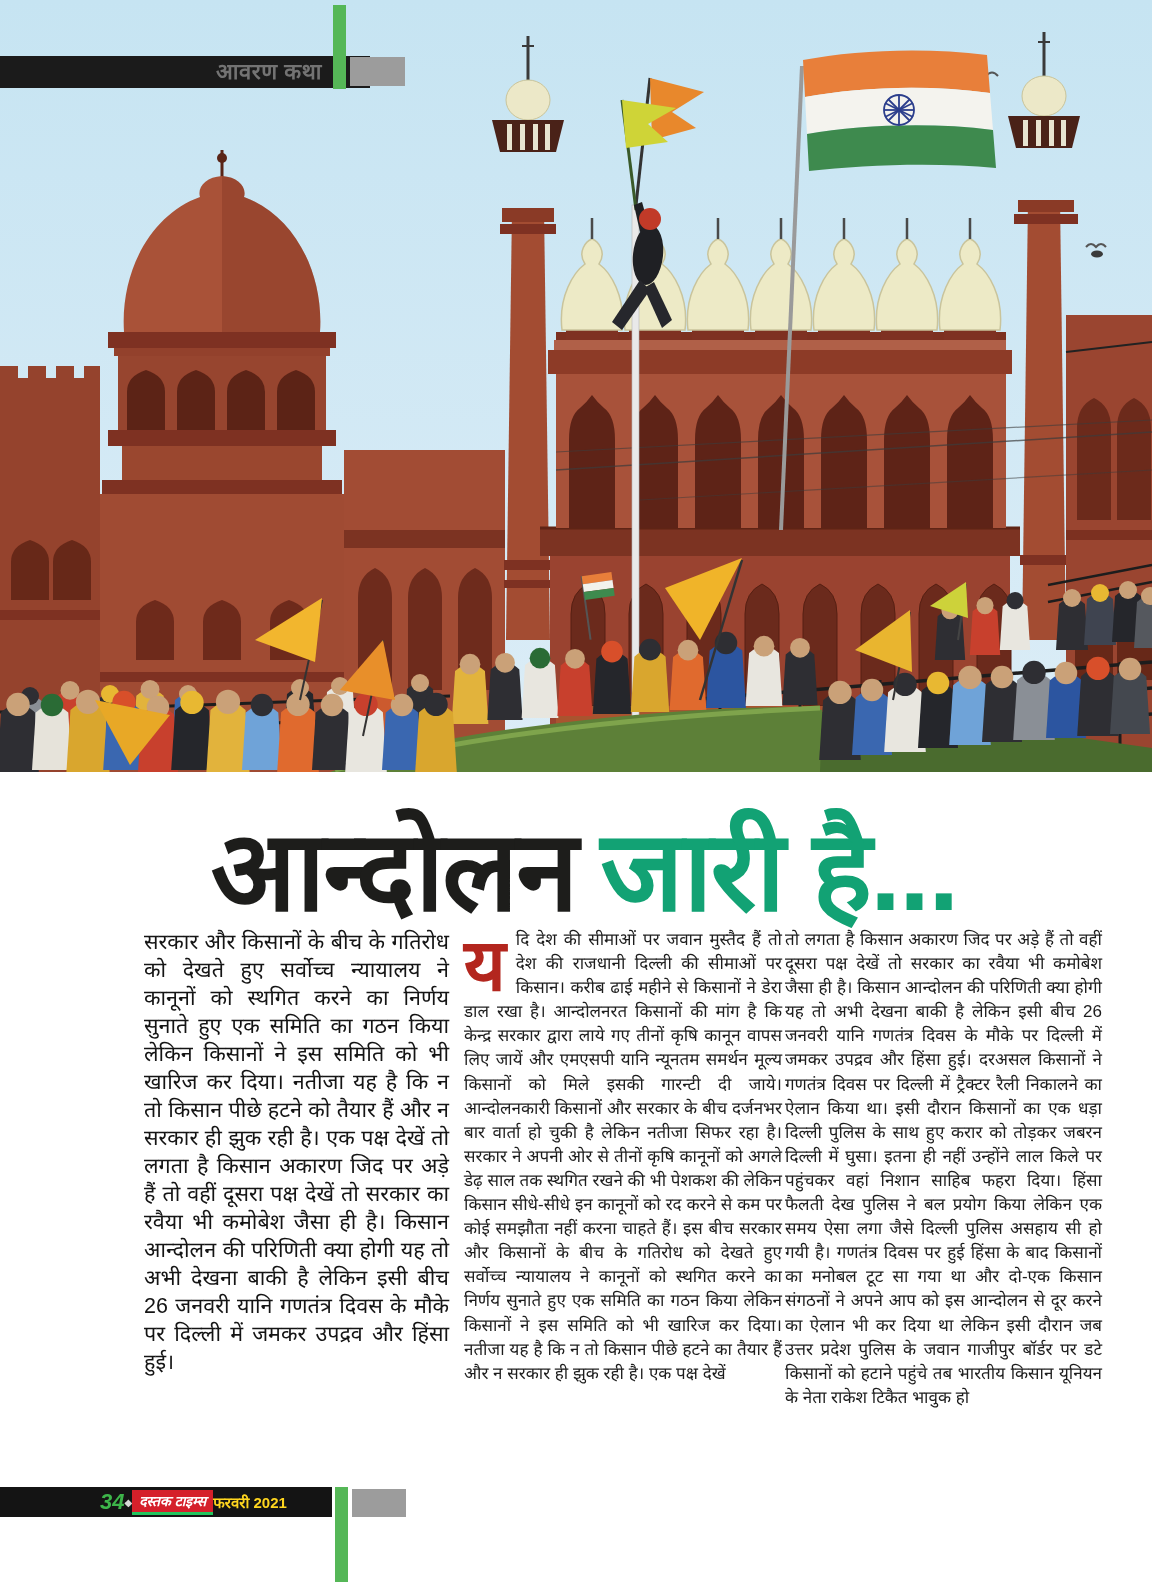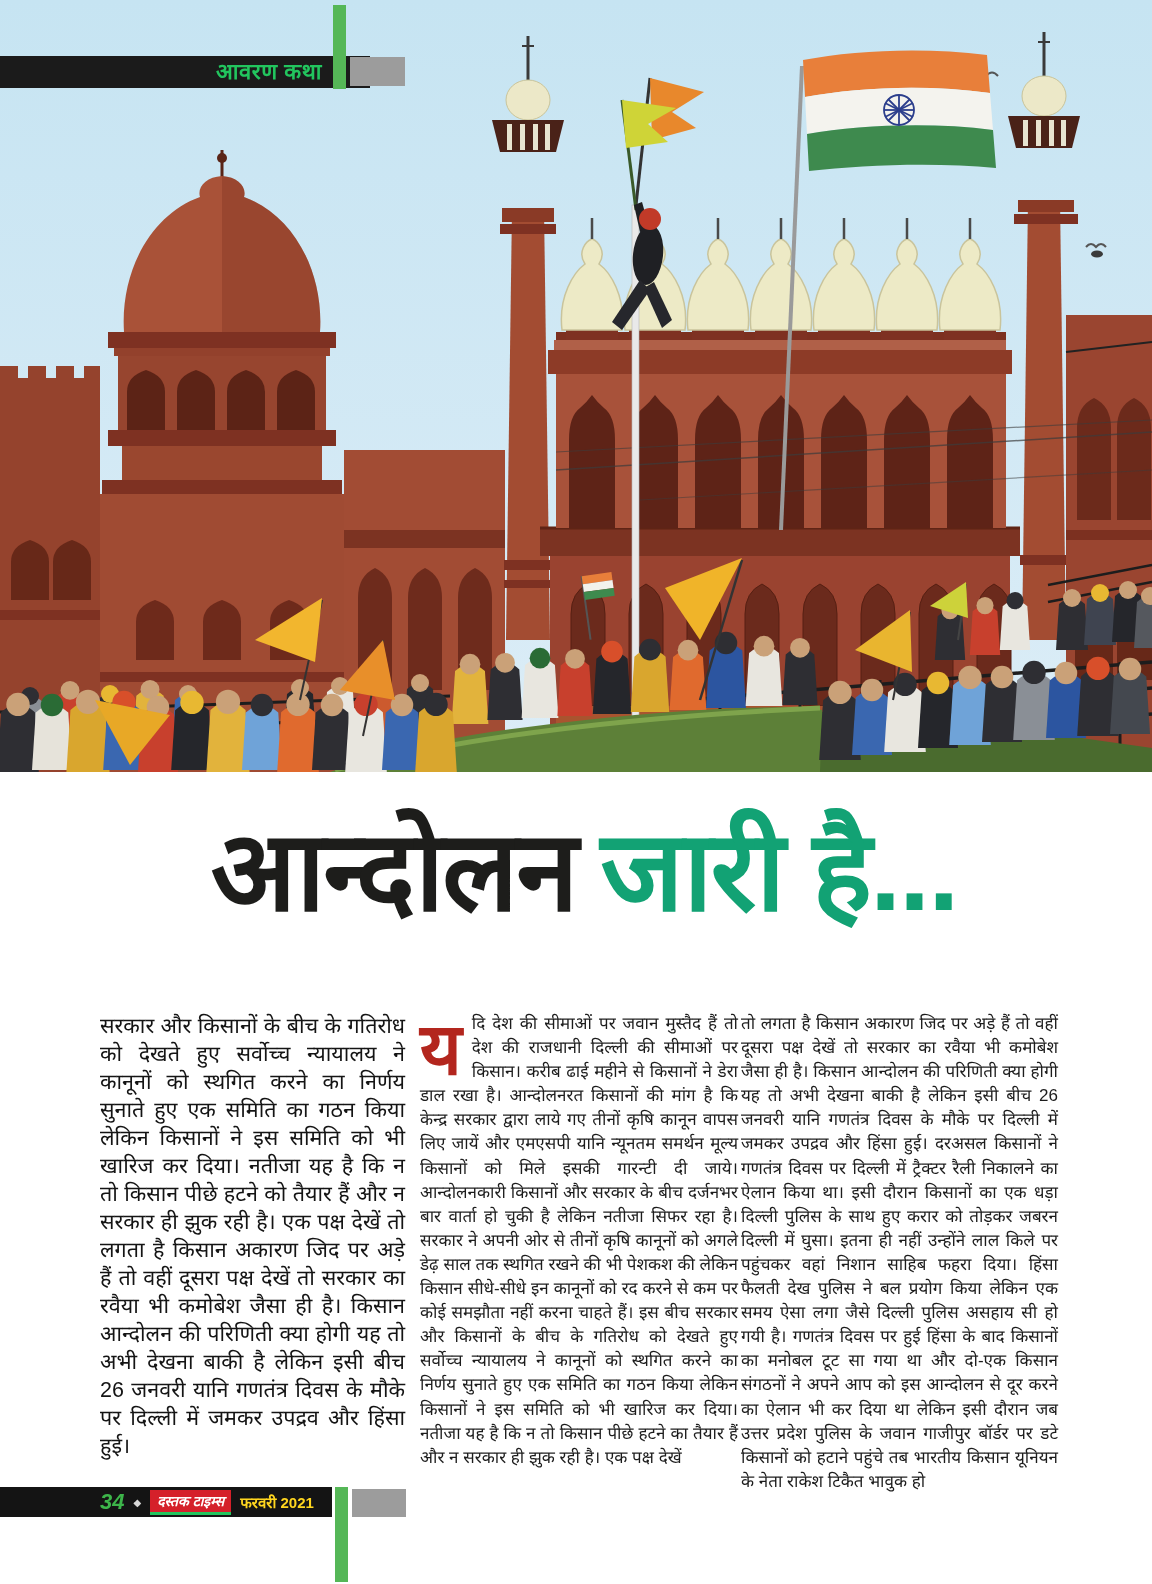--- a/index.html
+++ b/index.html
@@ -5,44 +5,44 @@
   html,body{margin:0;padding:0;background:#ffffff;}
   body{width:1152px;height:1584px;position:relative;font-family:"Liberation Sans","DejaVu Sans",sans-serif;}
   .page{position:absolute;inset:0;width:1152px;height:1584px;overflow:hidden;background:#fff;}
 
   
   .photo{position:absolute;top:0;left:0;width:1152px;height:772px;}
   .photo svg{display:block;}
 
   
   .kicker{position:absolute;top:56px;left:0;width:370px;height:32px;background:#1b1b1b;
-          color:#22c55e;font-weight:bold;font-size:22px;line-height:32px;text-align:right;
+          color:#737373;font-weight:bold;font-size:22px;line-height:32px;text-align:right;
           padding-right:48px;box-sizing:border-box;letter-spacing:.5px;}
   .green-bar-top{position:absolute;top:5px;left:333px;width:13px;height:84px;background:#55b757;}
   .gray-bar-top{position:absolute;top:57px;left:350px;width:55px;height:29px;background:#9c9c9c;}
 
   
   .headline{position:absolute;top:772px;left:8px;width:1152px;height:188px;margin:0;
             display:flex;align-items:center;justify-content:center;white-space:nowrap;
             font-size:112px;font-weight:bold;letter-spacing:-2px;}
   .hl-black{color:#1d1d1b;}
   .hl-green{color:#12a274;margin-left:24px;}
 
   
-  .col{position:absolute;top:1012px;text-align:justify;}
+  .col{position:absolute;top:928px;text-align:justify;margin-left:44px;}
   .col-intro{left:100px;width:305px;font-size:21.5px;line-height:28px;color:#141414;}
   .col-b2{left:420px;width:318px;}
   .col-b3{left:741px;width:317px;}
   .col-body{font-size:17px;line-height:24.1px;color:#1c1c1c;}
   .dropcap{float:left;color:#b3261e;font-size:72px;line-height:66px;font-weight:bold;
            padding:4px 10px 0 0;}
 
   
   .footer-bar{position:absolute;top:1487px;left:0;width:332px;height:30px;background:#141414;
-              display:flex;align-items:center;gap:9px;padding-left:100px;box-sizing:border-box;}
+              display:flex;align-items:center;padding-left:100px;box-sizing:border-box;}
   .page-num{color:#3db54a;font-size:22px;font-weight:bold;font-style:italic;}
   .diamond{color:#d8d8d8;font-size:10px;}
   .mag-logo{background:#d5202a;color:#ffffff;font-weight:bold;font-style:italic;font-size:14px;
             padding:1px 7px 2px;border-bottom:3px solid #22c55e;white-space:nowrap;}
   .issue-date{color:#ffd61f;font-weight:bold;font-size:15px;white-space:nowrap;}
   .green-bar-bottom{position:absolute;top:1487px;left:335px;width:13px;height:95px;background:#55b757;}
   .gray-bar-bottom{position:absolute;top:1489px;left:352px;width:54px;height:28px;background:#9c9c9c;}
 </style>
 </head>
 <body>

